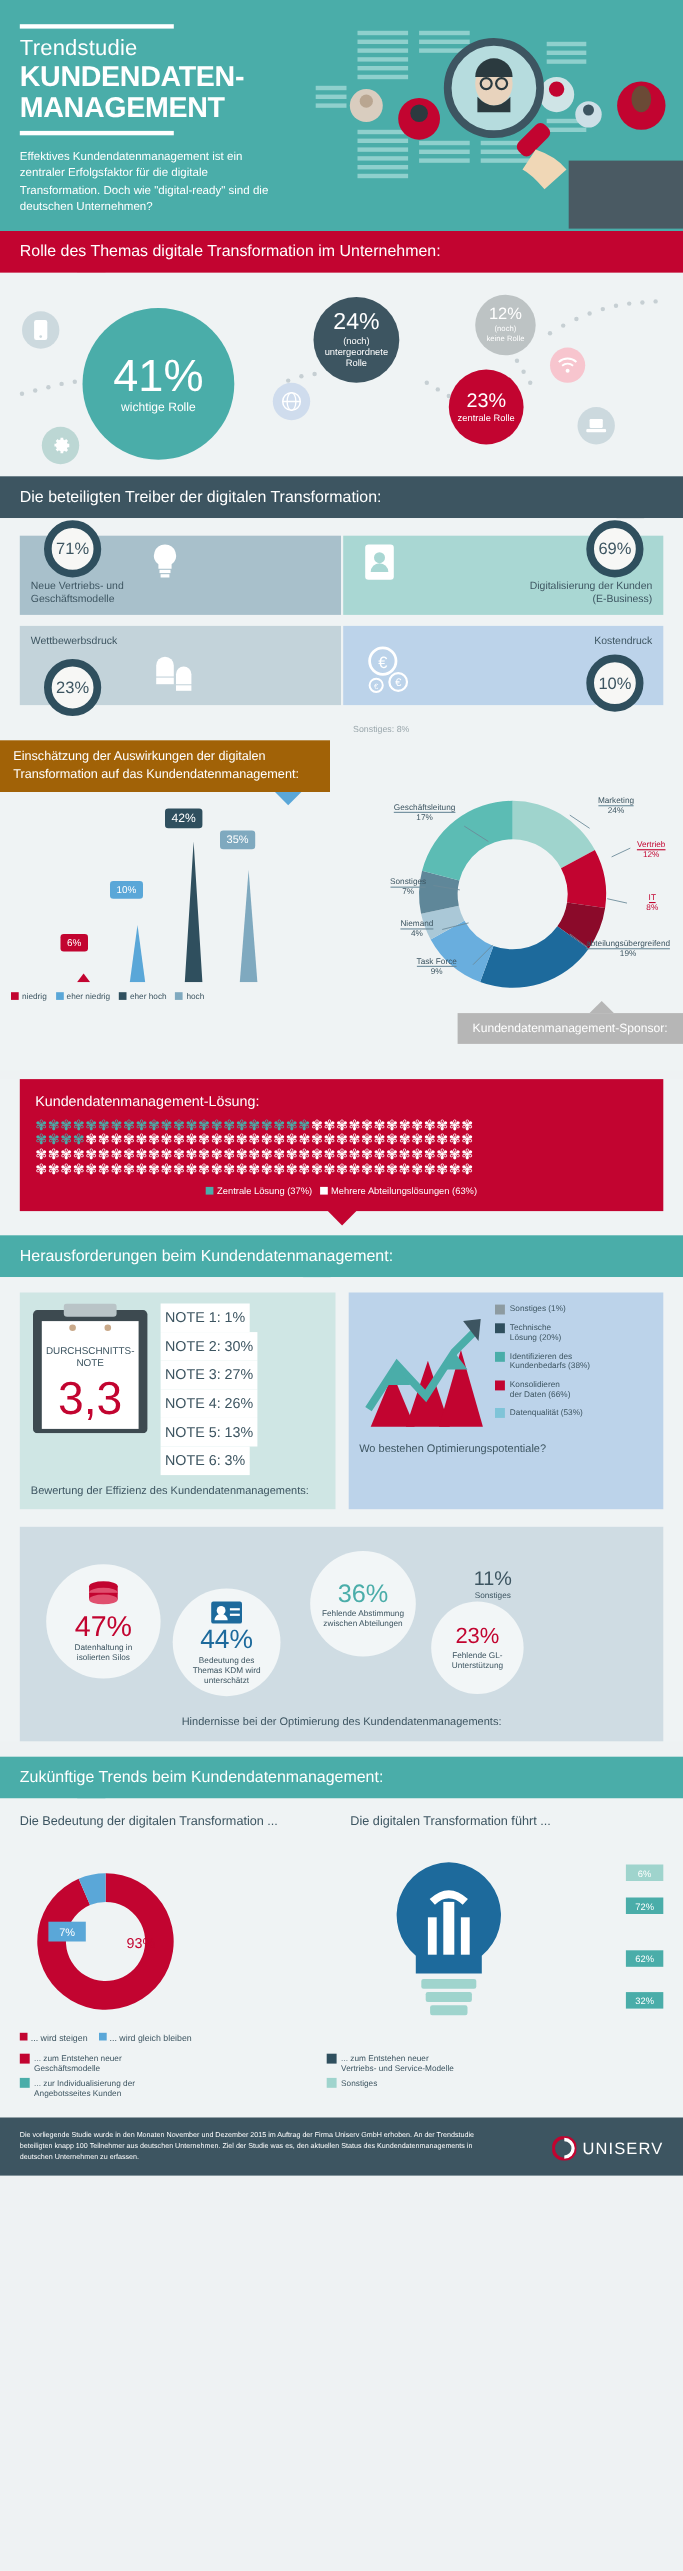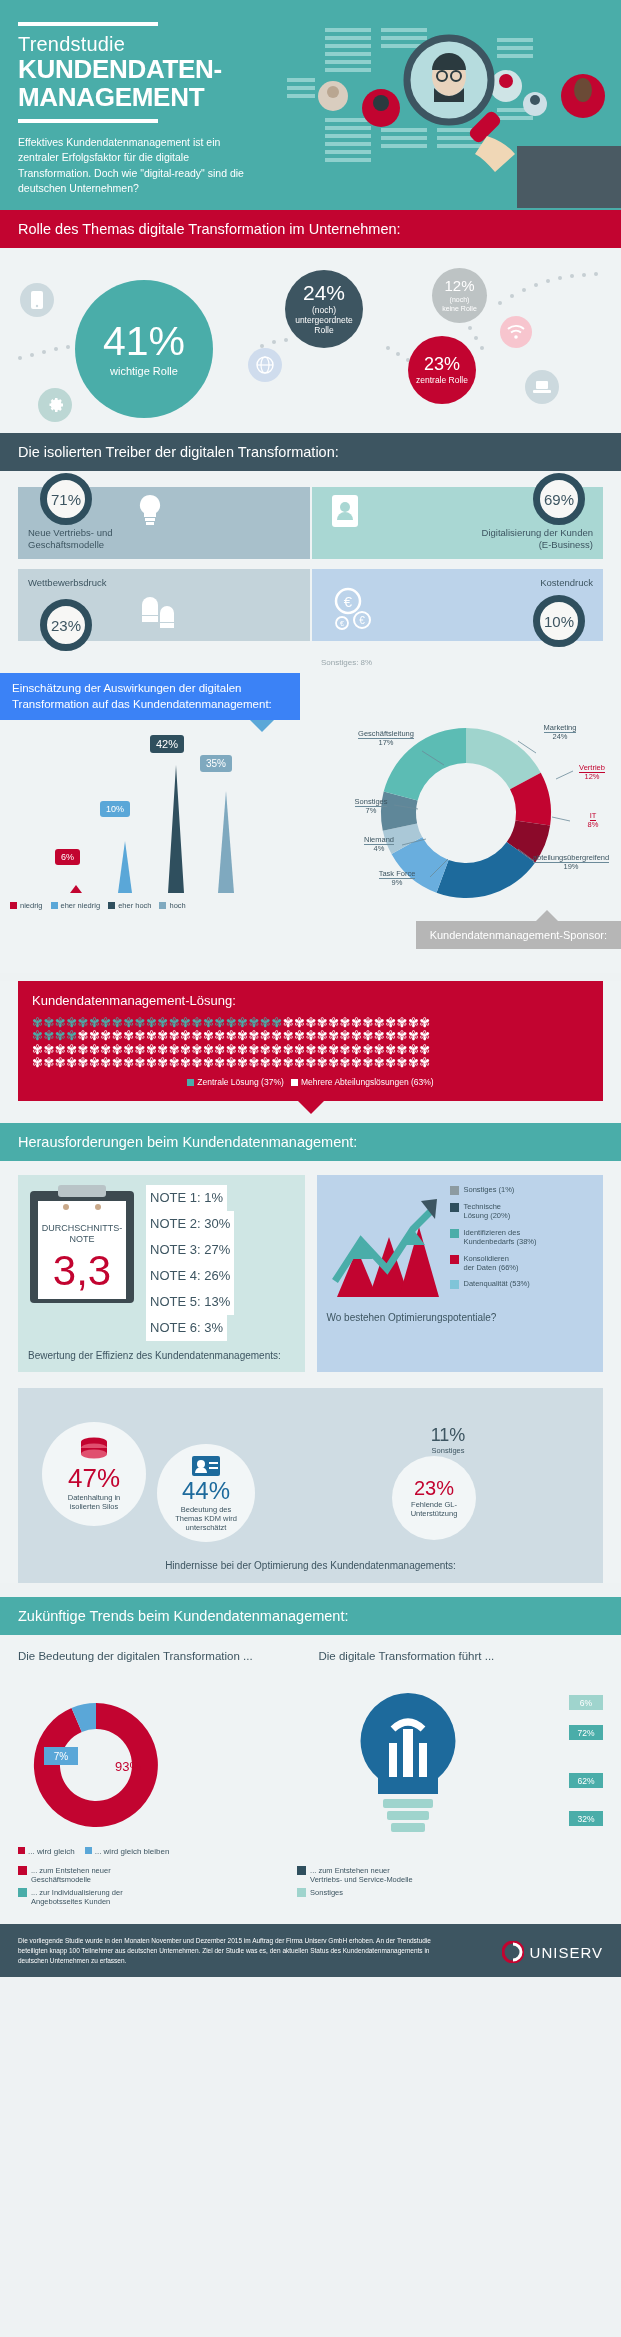--- a/index.html
+++ b/index.html
@@ -67,21 +67,21 @@
   .dbox .lbl.br{ right:10px; bottom:8px; text-align:right;}
   .dbox .lbl.tl{ left:10px; top:8px;}
   .dbox .lbl.tr{ right:10px; top:8px; text-align:right;}
   .ring { position:absolute; width:52px;height:52px;border-radius:50%;
           background:#f7f7f5; border:7px solid #2f4f5e; display:flex;align-items:center;
           justify-content:center; font-size:15px; color:#3d5561;}
   .sonst { font-size:8px; color:#9aa7ac; position:absolute; left:321px; bottom:6px;}
 
   
   .impact { padding:0 0 14px; position:relative; height:300px;}
-  .bluebox { background:#3b82f6; color:#fff; font-size:11.5px; line-height:1.35;
+  .bluebox { background:#a16207; color:#fff; font-size:11.5px; line-height:1.35;
              padding:8px 12px; width:300px; position:relative;}
   .bluebox .notch{position:absolute; left:250px; bottom:-12px; width:0;height:0;
      border-left:12px solid transparent;border-right:12px solid transparent;border-top:12px solid #5aa7d8;}
   .bars { position:absolute; left:10px; top:70px; width:295px; height:150px;}
   .tag { position:absolute; color:#fff; font-size:9px; padding:3px 6px; border-radius:3px; }
   .tag:after{content:"";position:absolute;left:50%;margin-left:-4px;bottom:-5px;width:0;height:0;
      border-left:4px solid transparent;border-right:4px solid transparent;}
   .legend { position:absolute; left:10px; top:228px; display:flex; gap:8px; font-size:7.5px; color:#3d5561;}
   .legend span{display:flex;align-items:center;gap:3px;}
   .sw{width:7px;height:7px;display:inline-block;}
@@ -291,21 +291,21 @@
     </div>
     <div class="deco d5">
       <svg width="20" height="16" viewBox="0 0 20 16">
           <rect x="4" y="2" width="12" height="8" rx="1" fill="#fff"></rect>
           <rect x="1" y="11" width="18" height="3" rx="1" fill="#fff"></rect>
         </svg>
     </div>
   </div>
 
   <div class="banner dark">
-    <span>Die isolierten Treiber der digitalen Transformation:</span>
+    <span>Die beteiligten Treiber der digitalen Transformation:</span>
     <div class="notch" style="left:560px"></div>
   </div>
 
   <div class="panel drivers">
     <div class="drow">
       <div class="dbox c1">
         <div class="ring" style="left:22px; top:-14px;">71%</div>
         <svg style="position:absolute;left:118px;top:6px" width="28" height="34" viewBox="0 0 28 34">
           <path d="M14 2a10 10 0 00-6 18v4h12v-4a10 10 0 00-6-18z" fill="#fff"></path>
             <rect x="9" y="25" width="10" height="3" fill="#fff"></rect>
@@ -562,20 +562,25 @@
               <circle cx="10" cy="9" r="4" fill="#fff"></circle>
             <path d="M4 18a6 6 0 0112 0z" fill="#fff"></path>
               <rect x="18" y="7" width="9" height="2" fill="#fff"></rect>
               <rect x="18" y="12" width="9" height="2" fill="#fff"></rect>
           </svg>
           <div class="n" style="font-size:24px;color:#1d6a9c">44%</div>
           <div class="t" style="white-space:pre-line">Bedeutung des
 Themas KDM wird
 unterschätzt</div>
         </div>
+        <div class="hb" style="width:96px;height:96px;left:250px;top:6px;">
+          <div class="n" style="font-size:23px;color:#4aada9">36%</div>
+          <div class="t" style="white-space:pre-line">Fehlende Abstimmung
+zwischen Abteilungen</div>
+        </div>
         <div class="hb" style="width:84px;height:84px;left:360px;top:52px;">
           <div class="n" style="font-size:20px">23%</div>
           <div class="t" style="white-space:pre-line">Fehlende GL-
 Unterstützung</div>
         </div>
         <div class="hb" style="width:72px;height:72px;left:380px;top:0px;background:transparent">
           <div class="n" style="font-size:18px;color:#3d5561">11%</div>
           <div class="t">Sonstiges</div>
         </div>
       </div>
@@ -595,27 +600,27 @@
         <svg width="160" height="150" viewBox="0 0 160 150">
           <g transform="translate(78,78)">
             <path d="M0 -62 A62 62 0 1 1 -24.5 -57 L-14.2 -33.1 A36 36 0 1 0 0 -36 Z" fill="#c20430"></path>
             <path d="M-24.5 -57 A62 62 0 0 1 0 -62 L0 -36 A36 36 0 0 0 -14.2 -33.1 Z" fill="#5aa7d8"></path>
           </g>
           <rect x="26" y="60" width="34" height="18" fill="#5aa7d8"></rect>
           <text x="43" y="73" font-size="10" fill="#fff" text-anchor="middle" font-family="Liberation Sans">7%</text>
           <text x="110" y="84" font-size="13" fill="#c20430" text-anchor="middle" font-family="Liberation Sans">93%</text>
         </svg>
         <div class="tleg">
-          <span><i class="sw" style="background:#c20430;margin-right:3px"></i><span>... wird gleich</span></span>
+          <span><i class="sw" style="background:#c20430;margin-right:3px"></i><span>... wird steigen</span></span>
           <span><i class="sw" style="background:#5aa7d8;margin-right:3px"></i><span>... wird gleich bleiben</span></span>
         </div>
       </div>
 
       <div class="tcol">
-        <div class="thd">Die digitale Transformation führt ...</div>
+        <div class="thd">Die digitalen Transformation führt ...</div>
         <div class="bulbbars">
           <svg width="150" height="150" viewBox="0 0 150 150" style="position:absolute;left:14px;top:0">
             <path d="M75 6a48 48 0 00-30 85v16h60V91A48 48 0 0075 6z" fill="#1d6a9c"></path>
             <rect x="50" y="112" width="50" height="9" rx="2" fill="#9fd4cd"></rect>
             <rect x="54" y="124" width="42" height="9" rx="2" fill="#9fd4cd"></rect>
             <rect x="58" y="136" width="34" height="9" rx="2" fill="#9fd4cd"></rect>
             <rect x="70" y="42" width="10" height="48" fill="#fff"></rect>
             <path d="M60 42q15-14 30 0" stroke="#fff" stroke-width="7" fill="none"></path>
             <rect x="56" y="56" width="8" height="34" fill="#fff"></rect>
             <rect x="86" y="56" width="8" height="34" fill="#fff"></rect>

